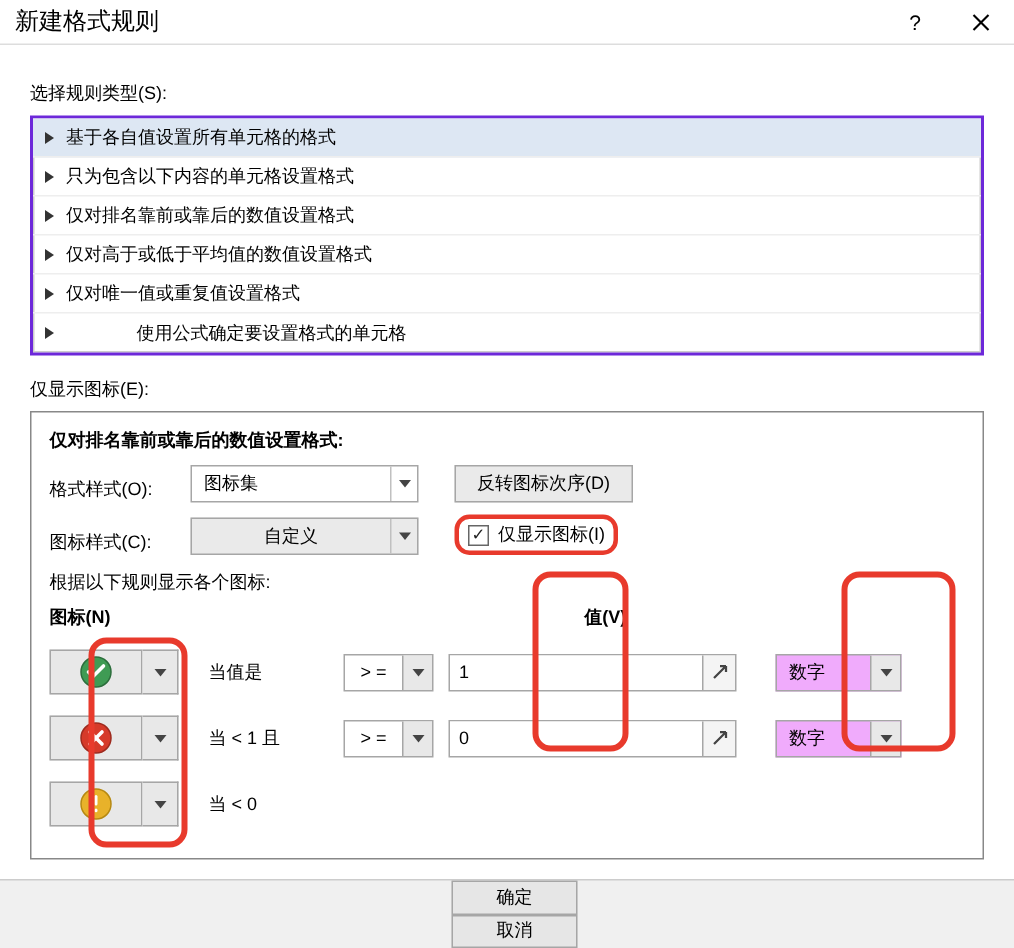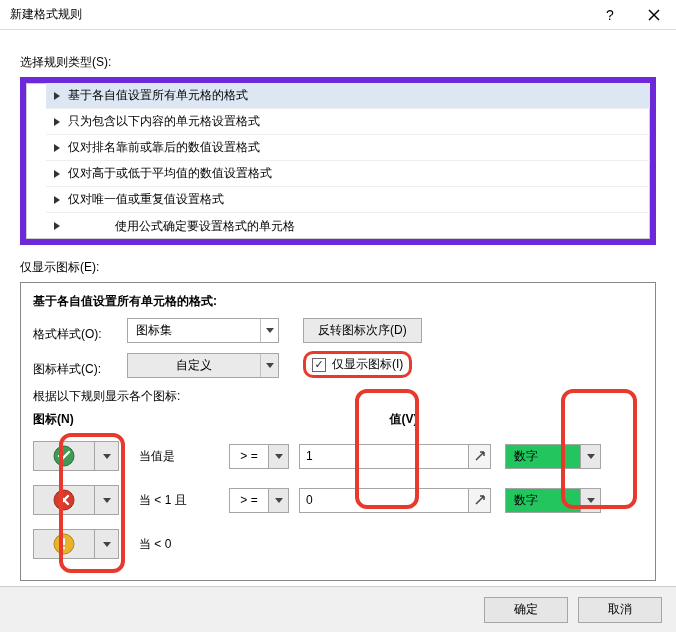--- a/index.html
+++ b/index.html
@@ -13,38 +13,37 @@
     overflow: hidden;
     color: #000;
   }
   .titlebar {
     height: 30px;
     display: flex;
     align-items: center;
     padding: 0 0 0 10px;
     border-bottom: 1px solid #ddd;
   }
-  .titlebar .title { flex: 1; font-size: 12px; }
+  .titlebar .title { flex: 1; font-size: 16px; }
   .titlebar .winbtn {
     width: 44px;
     height: 30px;
     display: flex;
     align-items: center;
     justify-content: center;
     font-size: 14px;
   }
   .content {
     padding: 16px 20px 10px 20px;
   }
   .label { margin: 8px 0 6px 0; }
   .rule-list {
-    border: 6px solid #6d28d9;
+    border: 2px solid #6d28d9;
     box-shadow: inset 0 0 0 1px #ccc;
     margin-bottom: 14px;
-    padding-left: 20px;
   }
   .rule-item {
     display: flex;
     align-items: center;
     height: 26px;
     padding: 0 8px;
     border-bottom: 1px solid #eee;
     cursor: pointer;
   }
   .rule-item:last-child { border-bottom: none; gap: 47px; }
@@ -191,44 +190,45 @@
   .val-input-wrap input {
     flex: 1; border: none; padding: 0 6px; font-size: 12px; outline: none;
   }
   .val-input-wrap .picker {
     width: 22px;
     display: flex; align-items: center; justify-content: center;
     border-left: 1px solid #a6a6a6;
     background: #f4f4f4;
   }
   .type-combo {
-    width: 96px; height: 25px;
-    display: inline-flex;
-    border: 1px solid #a6a6a6;
-    margin-left: 14px;
-    background: #22c55e;
+    width: 84px; height: 25px;
+    display: inline-flex;
+    border: 1px solid #a6a6a6;
+    margin-left: 26px;
+    background: #f0abfc;
   }
   .type-combo .body {
     flex: 1; display: flex; align-items: center; padding: 0 8px;
   }
   .type-combo .dd {
     width: 20px; background: #e8e8e8;
     display: flex; align-items: center; justify-content: center;
     border-left: 1px solid #a6a6a6;
   }
   .footer {
     position: absolute;
     bottom: 0; left: 0; right: 0;
     height: 46px;
     border-top: 1px solid #ccc;
     display: flex;
     justify-content: flex-end;
     align-items: center;
     padding: 0 14px;
     background: #f0f0f0;
+    flex-direction: column;
   }
   .footer .btn { width: 84px; height: 26px; margin-left: 10px; background:#e6e6e6; }
   svg { display: block; }
 </style>
 </head>
 <body>
 
 <div class="titlebar">
   <span class="title">新建格式规则</span>
   <div class="winbtn">?</div>
@@ -270,21 +270,21 @@
       <span class="marker"></span>
       <span>使用公式确定要设置格式的单元格</span>
     </div>
   </div>
 
   <div class="label">
     <span>仅显示图标(E):</span>
   </div>
 
   <div class="panel">
-    <div class="bold">基于各自值设置所有单元格的格式:</div>
+    <div class="bold">仅对排名靠前或靠后的数值设置格式:</div>
 
     <div class="row">
       <span class="lbl">格式样式(O):</span>
       <div class="combo" style="width:152px;background:#fff">
         <div class="combo-body" style="justify-content:flex-start">图标集</div>
         <div class="combo-caret">
             <span class="caret-down"></span>
           </div>
       </div>
       <div class="btn" style="margin-left:16px">

